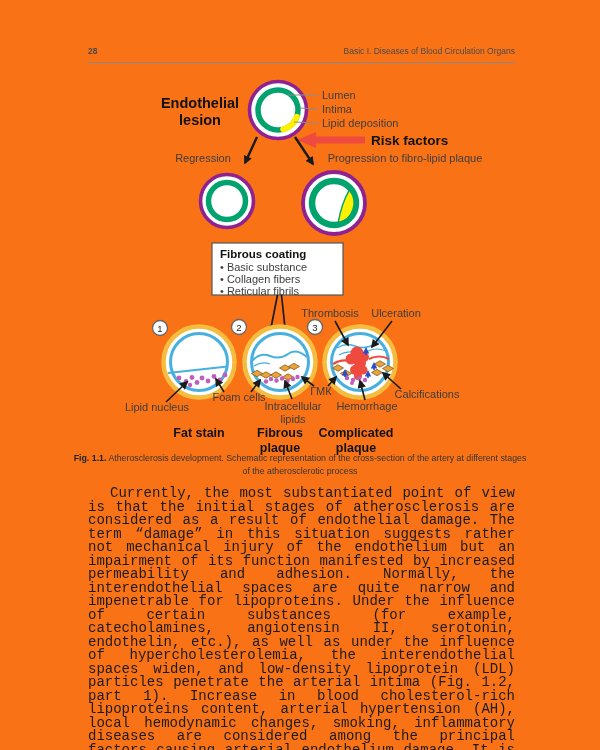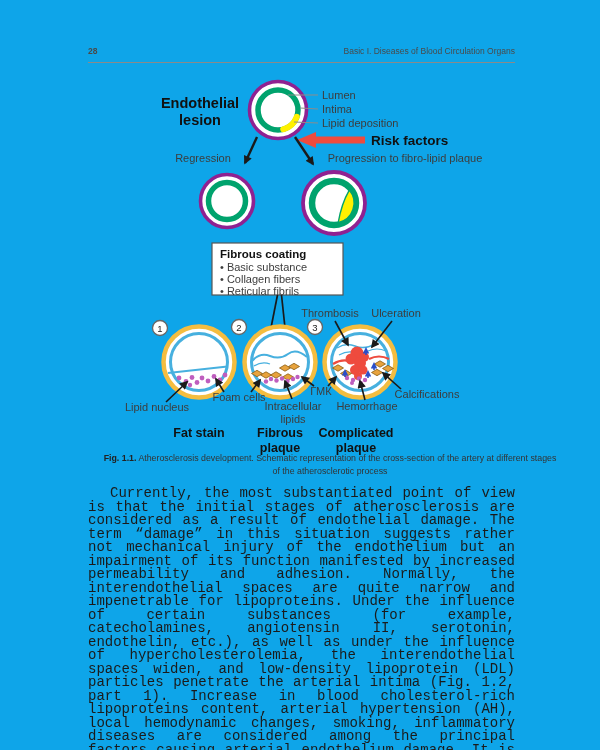--- a/index.html
+++ b/index.html
@@ -1,30 +1,30 @@
 <!DOCTYPE html>
 <html><head>
 <meta charset="utf-8">
 <style>
   html,body{margin:0;padding:0;background:#e8e8e8;}
-  .page{position:relative;width:600px;height:750px;background:#0ea5e9;overflow:hidden;
+  .page{position:relative;width:600px;height:750px;background:#f97316;overflow:hidden;
         font-family:"Liberation Sans",sans-serif;}
   .hdr{position:absolute;left:88px;top:46px;width:427px;display:flex;
        justify-content:space-between;align-items:flex-end;font-size:8.5px;color:#4a4a4a;
        border-bottom:1px solid #8a8a8a;padding-bottom:6px;}
   .hdr .pgnum{font-weight:bold;}
   .diagram{position:absolute;left:0;top:65px;}
   .diagram text{font-family:"Liberation Sans",sans-serif;fill:#3d3d3d;font-size:11px;}
   .diagram .big-b{font-size:14.5px;font-weight:bold;fill:#111;}
   .diagram .med-b{font-size:13.5px;font-weight:bold;fill:#111;}
   .diagram .box-t{font-size:11.5px;font-weight:bold;fill:#111;}
   .diagram .stage{font-size:12.5px;font-weight:bold;fill:#111;}
   .diagram .badge-t{font-size:9.5px;fill:#222;}
   .caption{position:absolute;left:70px;top:452px;width:460px;text-align:center;
-           font-size:8.8px;line-height:1.5;color:#333;margin-left:30px;}
+           font-size:8.8px;line-height:1.5;color:#333;}
   .caption b{color:#222;}
   .bodytext{position:absolute;left:88px;top:487px;width:427px;
             font-family:Liberation Mono, monospace;font-size:14px;line-height:13.5px;
             text-align:justify;color:#1b1b1b;}
   .bodytext p{margin:0;text-indent:22px;}
 </style>
 </head>
 <body>
 
 <div class="page">

